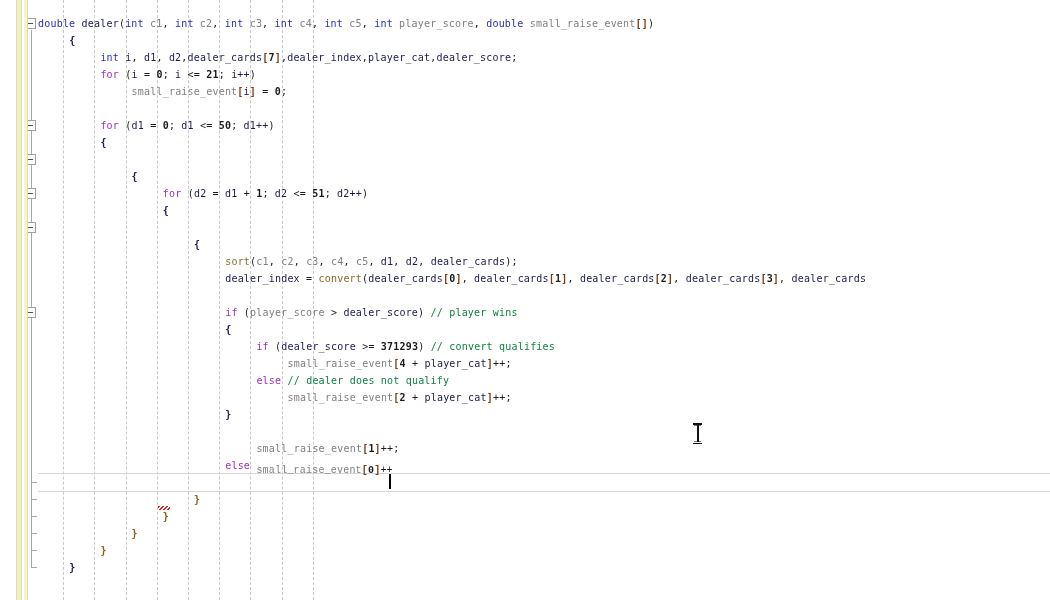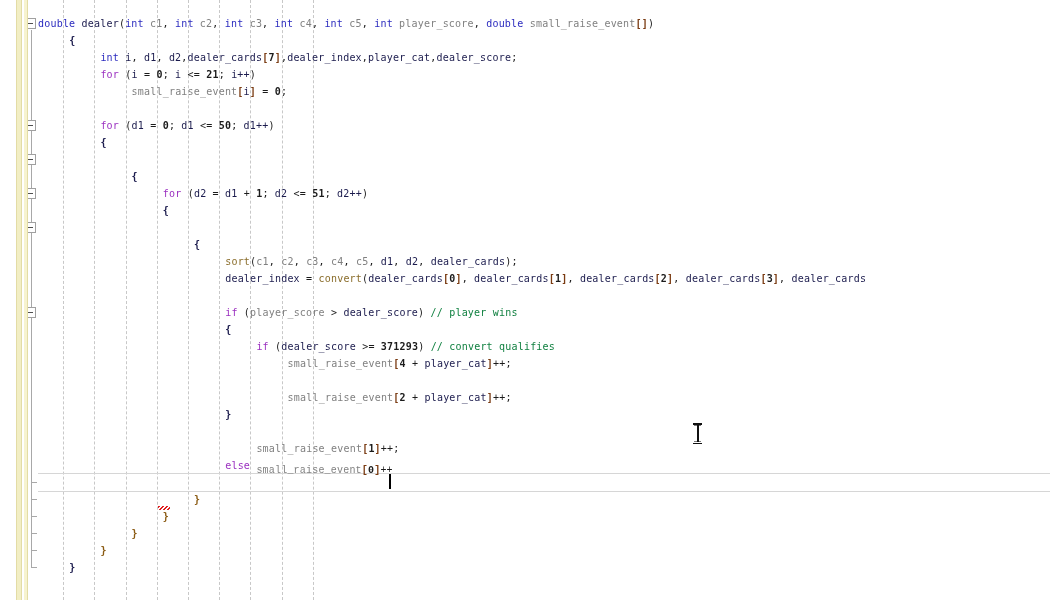--- a/index.html
+++ b/index.html
@@ -139,20 +139,21 @@
       <div class="line" style="top: 168px;"><span class="ind" style="width: 131.6px;"></span><span class="brace">{</span></div>
       <div class="line" style="top: 185px;"><span class="ind" style="width: 162.8px;"></span><span class="kwp">for</span><span class="pun"> (</span><span class="var">d2</span><span class="pun"> = </span><span class="var">d1</span><span class="pun"> + </span><span class="num">1</span><span class="pun">; </span><span class="var">d2</span><span class="pun"> &lt;= </span><span class="num">51</span><span class="pun">; </span><span class="var">d2++</span><span class="pun">)</span></div>
       <div class="line" style="top: 202px;"><span class="ind" style="width: 162.8px;"></span><span class="brace">{</span></div>
       <div class="line" style="top: 236px;"><span class="ind" style="width: 194px;"></span><span class="brace">{</span></div>
       <div class="line" style="top: 253px;"><span class="ind" style="width: 225.2px;"></span><span class="fn">sort</span><span class="pun">(</span><span class="par">c1</span><span class="pun">, </span><span class="par">c2</span><span class="pun">, </span><span class="par">c3</span><span class="pun">, </span><span class="par">c4</span><span class="pun">, </span><span class="par">c5</span><span class="pun">, </span><span class="var">d1</span><span class="pun">, </span><span class="var">d2</span><span class="pun">, </span><span class="var">dealer_cards</span><span class="pun">);</span></div>
       <div class="line" style="top: 270px;"><span class="ind" style="width: 225.2px;"></span><span class="var">dealer_index</span><span class="pun"> = </span><span class="fn">convert</span><span class="pun">(</span><span class="var">dealer_cards</span><span class="brk">[</span><span class="num">0</span><span class="brk">]</span><span class="pun">, </span><span class="var">dealer_cards</span><span class="brk">[</span><span class="num">1</span><span class="brk">]</span><span class="pun">, </span><span class="var">dealer_cards</span><span class="brk">[</span><span class="num">2</span><span class="brk">]</span><span class="pun">, </span><span class="var">dealer_cards</span><span class="brk">[</span><span class="num">3</span><span class="brk">]</span><span class="pun">, </span><span class="var">dealer_cards</span></div>
       <div class="line" style="top: 304px;"><span class="ind" style="width: 225.2px;"></span><span class="kwp">if</span><span class="pun"> (</span><span class="par">player_score</span><span class="pun"> &gt; </span><span class="var">dealer_score</span><span class="pun">) </span><span class="cmt">// player wins</span></div>
       <div class="line" style="top: 321px;"><span class="ind" style="width: 225.2px;"></span><span class="brace">{</span></div>
       <div class="line" style="top: 338px;"><span class="ind" style="width: 256.4px;"></span><span class="kwp">if</span><span class="pun"> (</span><span class="var">dealer_score</span><span class="pun"> &gt;= </span><span class="num">371293</span><span class="pun">) </span><span class="cmt">// convert qualifies</span></div>
       <div class="line" style="top: 355px;"><span class="ind" style="width: 287.6px;"></span><span class="par">small_raise_event</span><span class="brk">[</span><span class="num">4</span><span class="pun"> + </span><span class="var">player_cat</span><span class="brk">]</span><span class="pun">++;</span></div>
+      <div class="line" style="top: 372px;"><span class="ind" style="width: 256.4px;"></span><span class="kwp">else</span><span class="pun"> </span><span class="cmt">// dealer does not qualify</span></div>
       <div class="line" style="top: 389px;"><span class="ind" style="width: 287.6px;"></span><span class="par">small_raise_event</span><span class="brk">[</span><span class="num">2</span><span class="pun"> + </span><span class="var">player_cat</span><span class="brk">]</span><span class="pun">++;</span></div>
       <div class="line" style="top: 406px;"><span class="ind" style="width: 225.2px;"></span><span class="brace">}</span></div>
       <div class="line" style="top: 440px;"><span class="ind" style="width: 256.4px;"></span><span class="par">small_raise_event</span><span class="brk">[</span><span class="num">1</span><span class="brk">]</span><span class="pun">++;</span></div>
       <div class="line" style="top: 457px;"><span class="ind" style="width: 225.2px;"></span><span class="kwp">else</span></div>
       <div class="line" style="top: 462px; font-family: Liberation Mono, monospace;"><span class="ind" style="width: 256.4px;"></span><span class="par">small_raise_event</span><span class="brk">[</span><span class="num">0</span><span class="brk">]</span><span class="pun">++</span></div>
       <div class="line" style="top: 491px;"><span class="ind" style="width: 194px;"></span><span class="bracec">}</span></div>
       <div class="line" style="top: 508px;"><span class="ind" style="width: 162.8px;"></span><span class="bracec">}</span></div>
       <div class="line" style="top: 525px;"><span class="ind" style="width: 131.6px;"></span><span class="bracec">}</span></div>
       <div class="line" style="top: 542px;"><span class="ind" style="width: 100.4px;"></span><span class="bracec">}</span></div>
       <div class="line" style="top: 559px;"><span class="ind" style="width: 69.2px;"></span><span class="brace">}</span></div>

